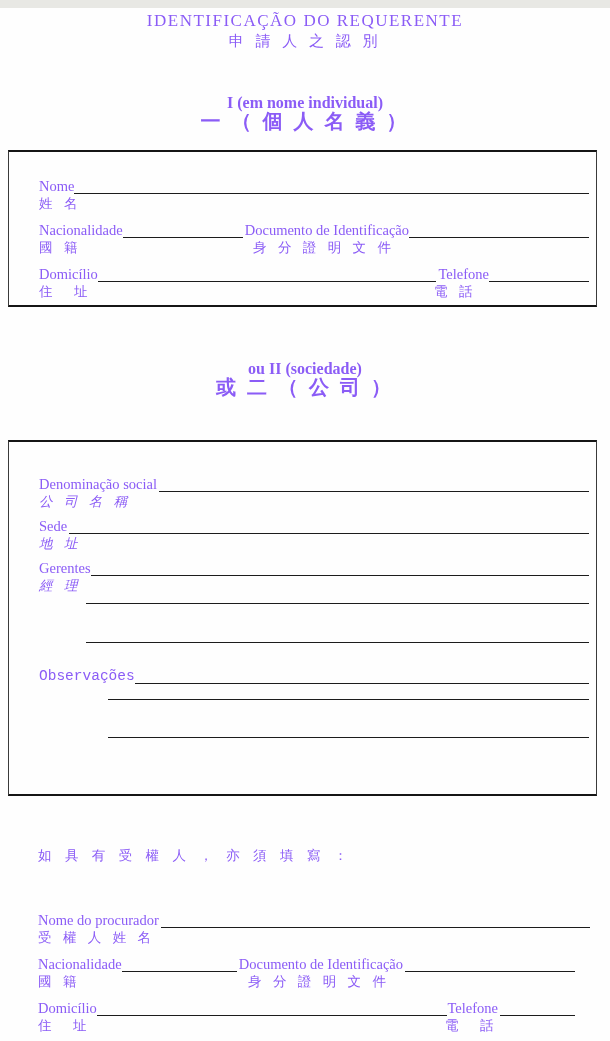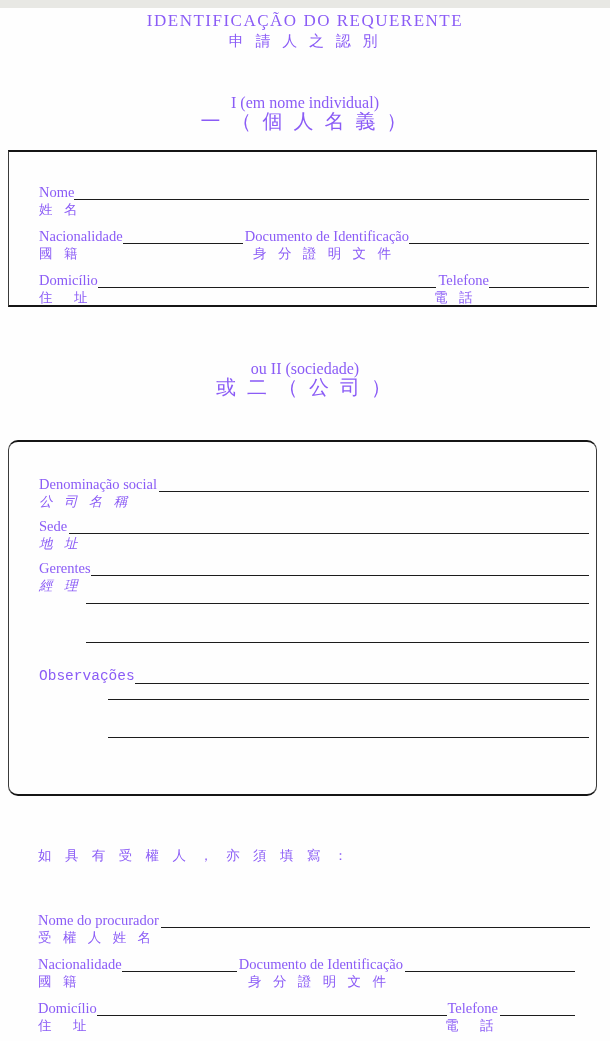--- a/index.html
+++ b/index.html
@@ -7,31 +7,31 @@
     position:relative; width:610px; height:1041px; margin:8px auto;
     background:#fefefe; color:#8b5cf6;
     font-family:"Liberation Serif","DejaVu Serif",serif;
     overflow:hidden;
   }
   .center { text-align:center; }
   .doc-title { position:absolute; top:3px; left:0; width:610px; }
   .doc-title .pt { font-size:17px; letter-spacing:1.5px; }
   .doc-title .zh { font-size:15px; letter-spacing:4px; margin-top:3px; }
 
-  .sec-head { position:absolute; left:0; width:610px; }
+  .sec-head { position:absolute; left:0; width:610px;font-weight:bold; }
   .sec-head .pt { font-size:16px; }
   .sec-head .zh { font-size:20px; letter-spacing:3px; margin-top:2px; }
 
   .box {
     position:absolute; left:8px; width:589px; box-sizing:border-box;
     border-top:2.5px solid #151515; border-bottom:2.5px solid #151515;
     border-left:1px solid #3a3a3a; border-right:1px solid #3a3a3a;
   }
-  .box1 { top:142px; height:157px; padding:30px 7px 0 30px; }
-  .box2 { top:432px; height:356px; padding:32px 7px 0 30px;border-radius:10px; }
+  .box1 { top:142px; height:157px; padding:24px 7px 0 30px; }
+  .box2 { top:432px; height:356px; padding:32px 7px 0 30px; }
 
   .frow { display:flex; align-items:flex-end; height:18px; white-space:nowrap; }
   .lbl  { font-size:14.5px; line-height:16px; }
   .line { display:inline-block; height:15px; border-bottom:1.5px solid #1c1c1c; }
   .grow { flex:1 1 auto; }
   .w120 { width:120px; } .w115 { width:115px; }
   .w100 { width:100px; } .w75  { width:75px; }
   .mr15 { margin-right:15px; }
   .gap2 { margin-left:2px; }
 

